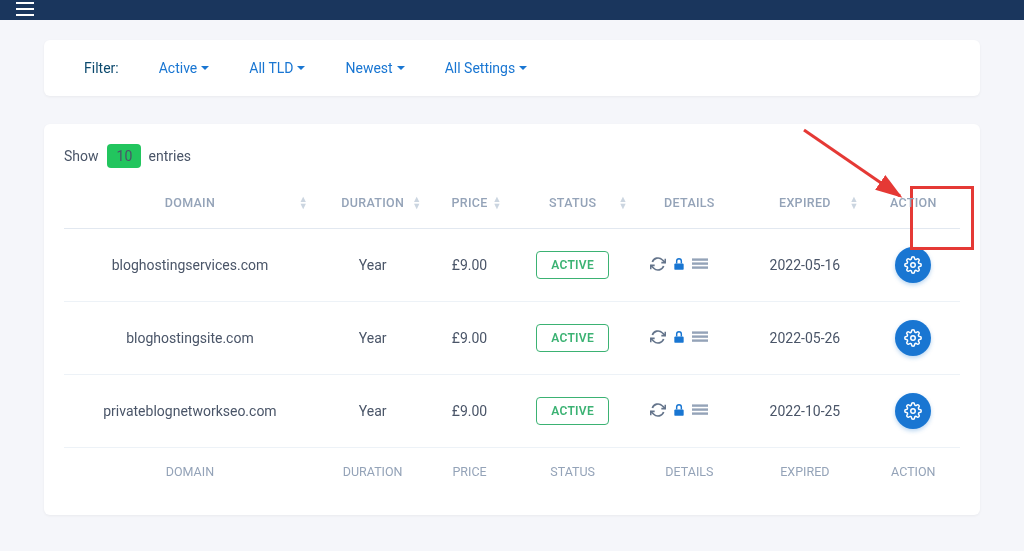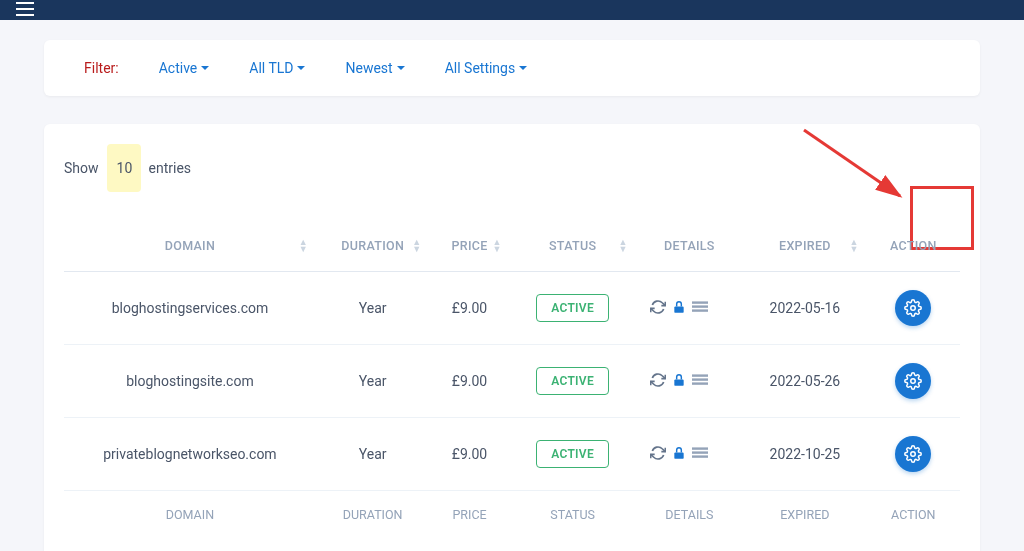--- a/index.html
+++ b/index.html
@@ -4,27 +4,27 @@
 <style>
 * { box-sizing: border-box; margin: 0; padding: 0; }
 body { font-family: -apple-system, BlinkMacSystemFont, 'Segoe UI', Roboto, sans-serif; background: #f5f6fa; color: #4a5568; }
 .topbar { background: #1a365d; height: 20px; display: flex; align-items: center; justify-content: space-between; padding: 0 16px; overflow: hidden; }
 .menu-toggle { color: #fff; cursor: pointer; }
 .topbar-right { display: flex; align-items: center; gap: 20px; color: #fff; }
 .topbar-right .username { font-size: 13px; }
 .container { padding: 20px 44px; }
 .page-title { font-size: 28px; font-weight: 700; color: #2d3748; margin-bottom: 16px; }
 .filter-card { background: #fff; border-radius: 6px; padding: 20px 40px; margin-bottom: 28px; display: flex; align-items: center; gap: 40px; box-shadow: 0 1px 3px rgba(0,0,0,0.05); }
-.filter-label { color: #b91c1c; font-size: 14px; }
+.filter-label { color: #0c4a6e; font-size: 14px; }
 .filter-dropdown { color: #1976d2; font-size: 14px; cursor: pointer; display: inline-flex; align-items: center; gap: 4px; }
 .caret { display: inline-block; width: 0; height: 0; border-left: 4px solid transparent; border-right: 4px solid transparent; border-top: 4px solid currentColor; }
 .table-card { background: #fff; border-radius: 6px; padding: 20px 20px 20px 20px; box-shadow: 0 1px 3px rgba(0,0,0,0.05); position: relative; }
-.table-controls-top { display: flex; justify-content: space-between; align-items: center; margin-bottom: 28px; font-size: 14px; color: #4a5568; }
+.table-controls-top { display: flex; justify-content: space-between; align-items: center; margin-bottom: 9px; font-size: 14px; color: #4a5568; }
 .show-entries { display: flex; align-items: center; gap: 8px; }
-.entries-select { background: #fef9c3; border: none; padding: 16px 10px; border-radius: 4px; font-size: 14px; width: 34px; text-align: left; }
+.entries-select { background: #22c55e; border: none; padding: 4px 10px; border-radius: 4px; font-size: 14px; width: 34px; text-align: left; }
 .search-group { display: flex; align-items: center; gap: 6px; }
 .search-input { border: 1px solid #e2e8f0; background: #f7fafc; border-radius: 4px; padding: 6px 10px; width: 180px; font-size: 14px; }
 table { width: 100%; border-collapse: collapse; }
 th, td { text-align: center; padding: 18px 14px; font-size: 14px; }
 thead th { color: #94a3b8; font-weight: 500; font-size: 12.5px; letter-spacing: 0.3px; border-bottom: 1px solid #e2e8f0; position: relative; }
 .sort-arrows { position: absolute; right: 8px; top: 50%; transform: translateY(-50%); font-size: 9px; color: #cbd5e0; line-height: 7px; }
 tbody tr { border-bottom: 1px solid #edf2f7; }
 tbody td { color: #4a5568; }
 tfoot td { color: #94a3b8; font-size: 12.5px; padding: 16px 14px; }
 .status-badge { display: inline-block; border: 1.5px solid #3bb273; color: #3bb273; font-size: 12px; font-weight: 600; padding: 6px 14px; border-radius: 4px; letter-spacing: 0.3px; }

